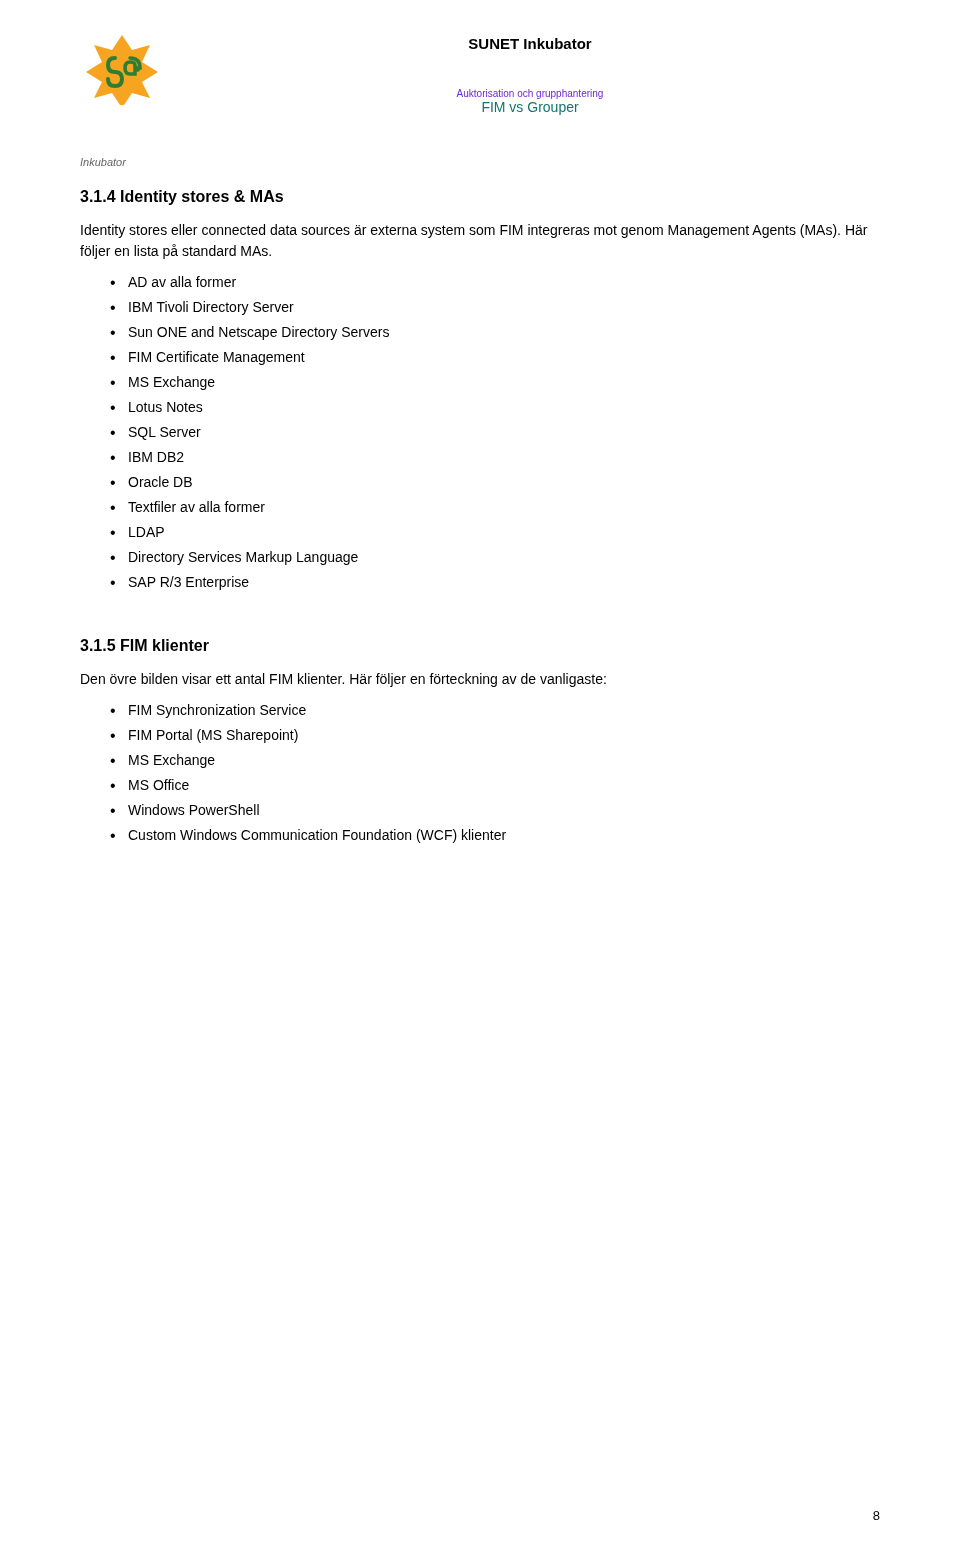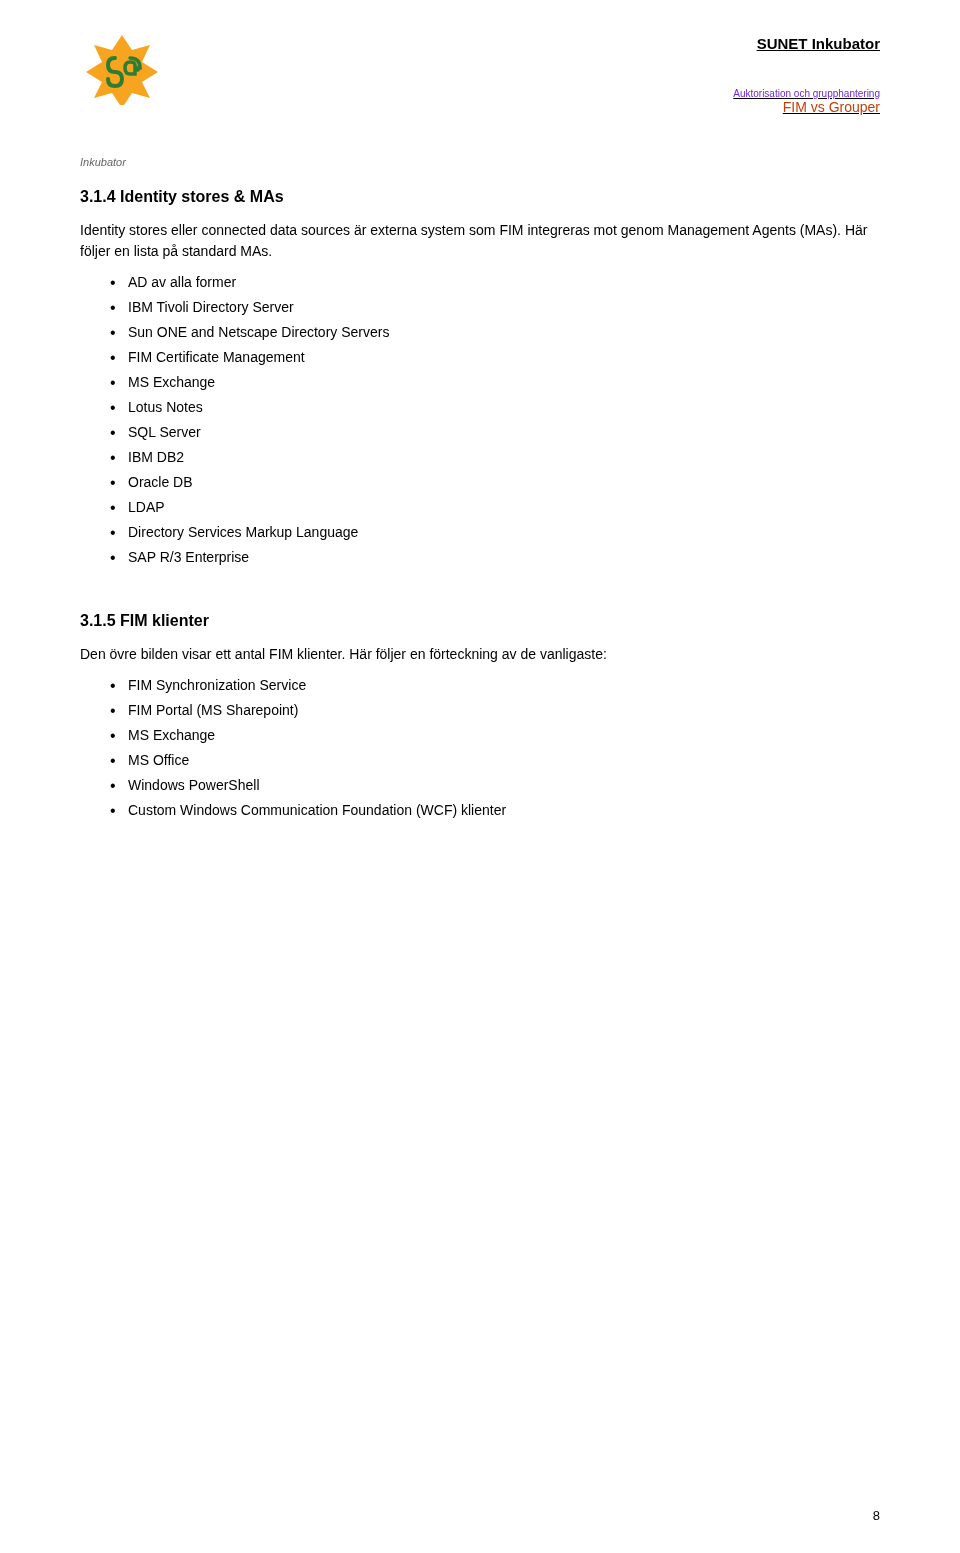--- a/index.html
+++ b/index.html
@@ -32,21 +32,21 @@
     }
 
     .header-title-line2 {
       font-size: 10px;
       color: #6d28d9;
       margin-top: 36px;
     }
 
     .header-title-line3 {
       font-size: 14px;
-      color: #c2410c;
+      color: #0f766e;
     }
 
     .section-heading {
       font-size: 16px;
       font-weight: bold;
       margin-bottom: 14px;
       margin-top: 10px;
     }
 
     .body-text {
@@ -100,23 +100,22 @@
       width: 100px;
       flex-shrink: 0;
       display: flex;
       flex-direction: column;
       align-items: flex-start;
       gap: 47px;
     }
 
     .title-area {
       flex: 1;
-      text-align: right;
+      text-align: center;
       padding-top: 5px;
-      text-decoration: underline;
     }
 
     .inkubator-text {
       font-size: 11px;
       color: #666;
       font-style: italic;
       margin-top: 4px;
     }
   </style>
 </head>
@@ -153,20 +152,21 @@
 
     <li>AD av alla former</li>
         <li>IBM Tivoli Directory Server</li>
         <li>Sun ONE and Netscape Directory Servers</li>
         <li>FIM Certificate Management</li>
         <li>MS Exchange</li>
         <li>Lotus Notes</li>
         <li>SQL Server</li>
         <li>IBM DB2</li>
         <li>Oracle DB</li>
+        <li>Textfiler av alla former</li>
         <li>LDAP</li>
         <li>Directory Services Markup Language</li>
         <li>SAP R/3 Enterprise</li>
       </ul>
   </div>
 
   <div class="section-3-1-5">
     <div class="section-heading">3.1.5  FIM klienter</div>
     <p class="body-text">Den övre bilden visar ett antal FIM klienter. Här följer en förteckning av de vanligaste:</p>
 

